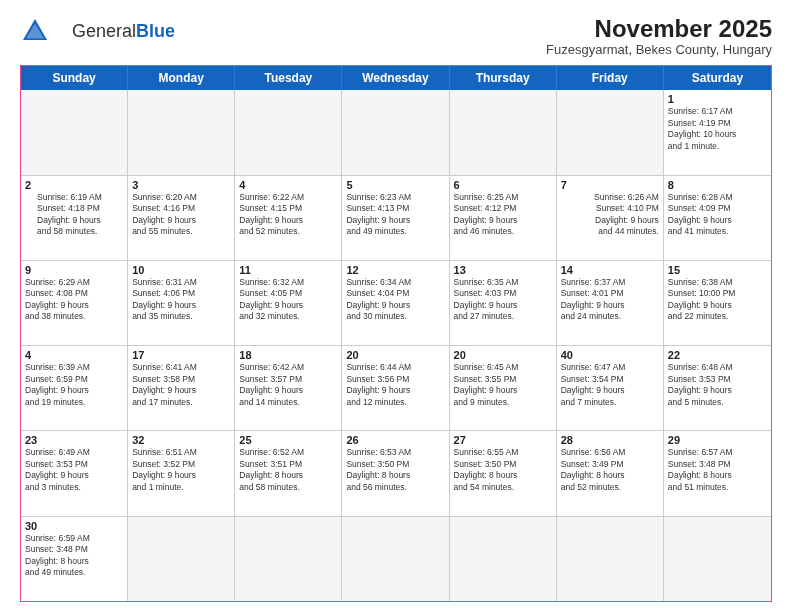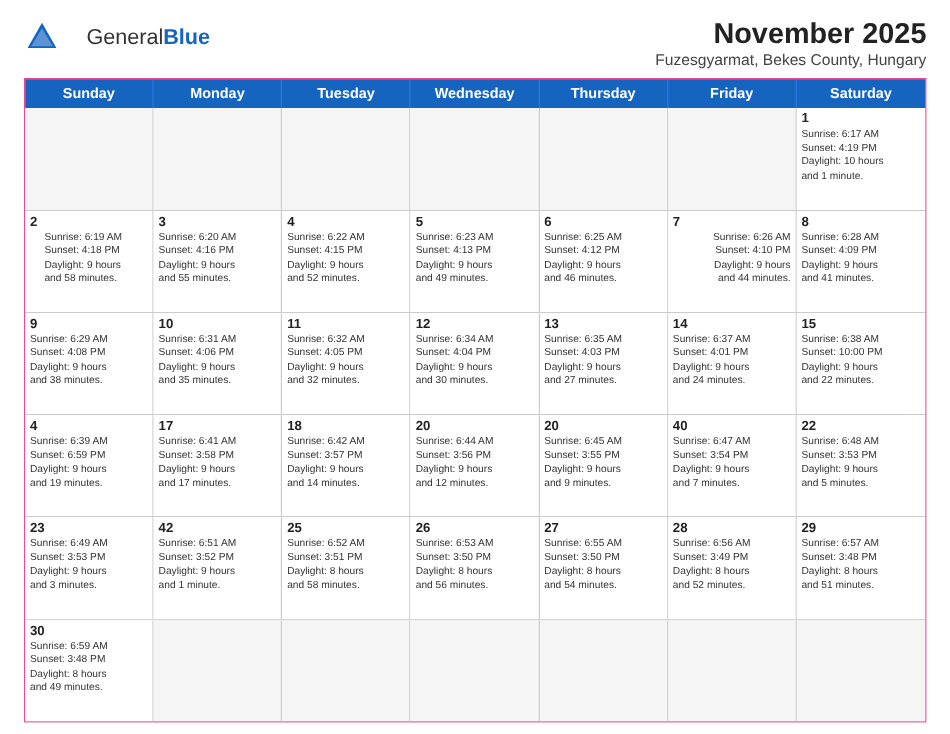--- a/index.html
+++ b/index.html
@@ -308,21 +308,21 @@
         </div>
         <div class="cal-row">
           <div class="cal-cell">
             <div class="day-num">23</div>
             <div class="day-info" style="white-space: pre-line;">Sunrise: 6:49 AM
 Sunset: 3:53 PM
 Daylight: 9 hours
 and 3 minutes.</div>
           </div>
           <div class="cal-cell">
-            <div class="day-num">42</div>
+            <div class="day-num">32</div>
             <div class="day-info" style="white-space: pre-line;">Sunrise: 6:51 AM
 Sunset: 3:52 PM
 Daylight: 9 hours
 and 1 minute.</div>
           </div>
           <div class="cal-cell">
             <div class="day-num">25</div>
             <div class="day-info" style="white-space: pre-line;">Sunrise: 6:52 AM
 Sunset: 3:51 PM
 Daylight: 8 hours

